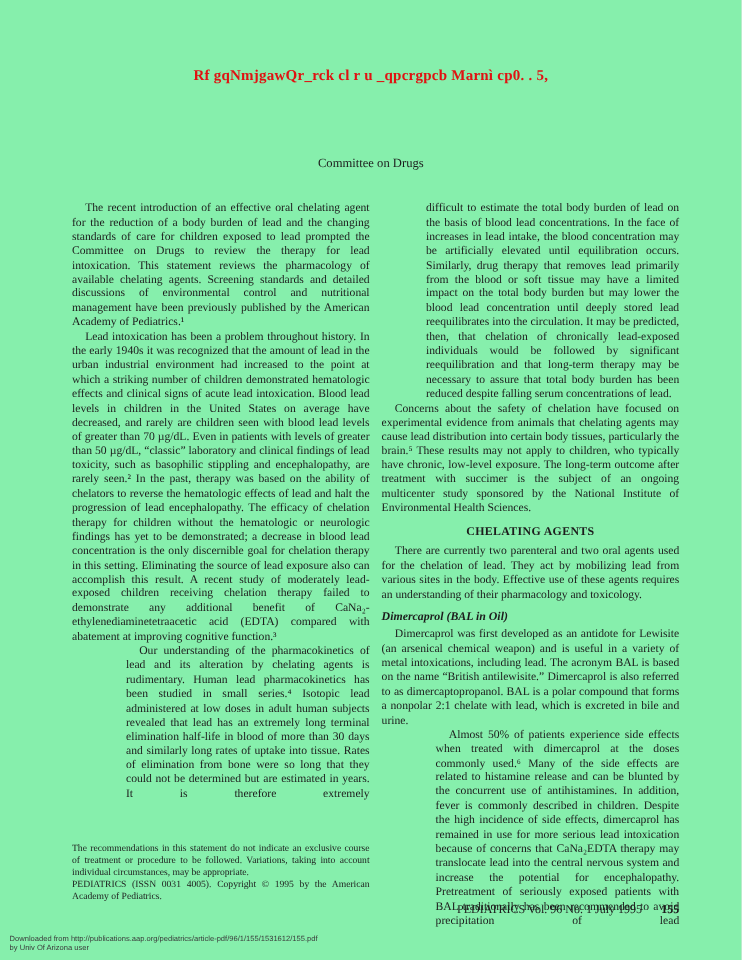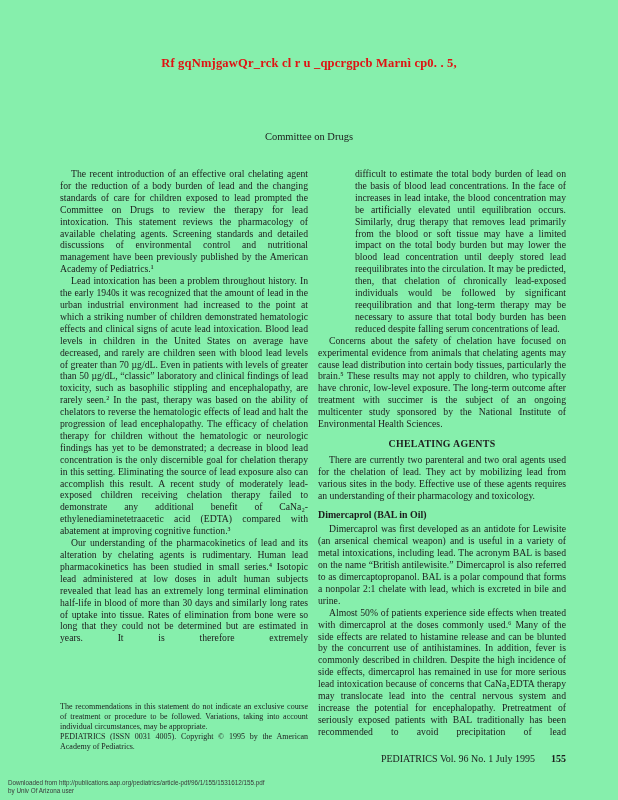--- a/index.html
+++ b/index.html
@@ -21,27 +21,27 @@
     font-size:10.5px;
   }
   .col {
     position:absolute; top:168px; width:248px;
     font-size:9.7px; line-height:11.9px; text-align:justify;
   }
   .col-left  { left:60px; }
   .col-right { left:318px; }
   p.body-para { margin:0; text-indent:11px; }
   p.no-indent { text-indent:0;margin-left:37px; }
-  p.fill-last { text-align-last:justify; }
+  p.fill-last { text-align-last:justify;margin-left:45px; }
   .section-heading {
     text-align:center; font-weight:bold; font-size:9.9px;
     letter-spacing:0.3px; margin:8px 0 4px 0;
   }
   .subheading {
-    font-weight:bold; font-size:9.9px; margin:8px 0 2px 0; text-align:left;
+    font-weight:bold; font-size:9.9px; margin:8px 0 2px 0; text-align:left;font-style:italic;
   }
   .footnote {
     position:absolute; left:60px; top:702px; width:248px;
     font-size:8px; line-height:9.9px; text-align:justify;
   }
   .footnote p { margin:0; }
   .journal-footer {
     position:absolute; top:753px; left:318px; width:248px;
     text-align:right; font-size:10px; white-space:nowrap;
   }

